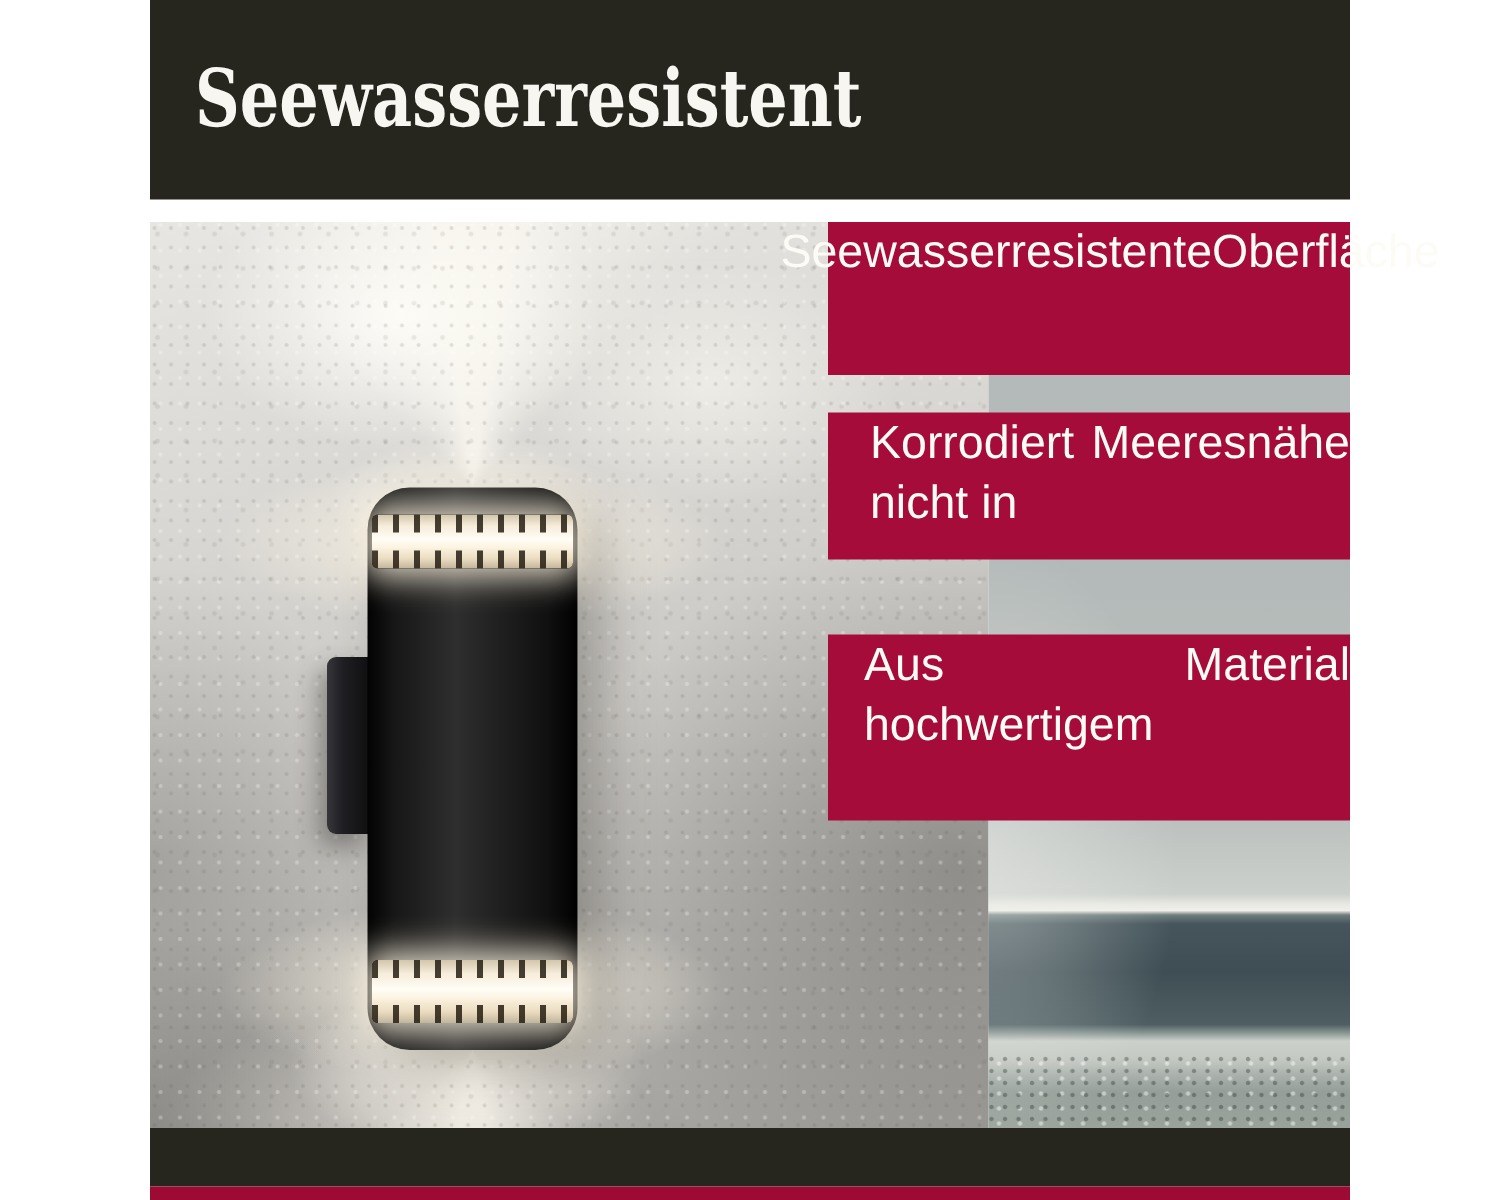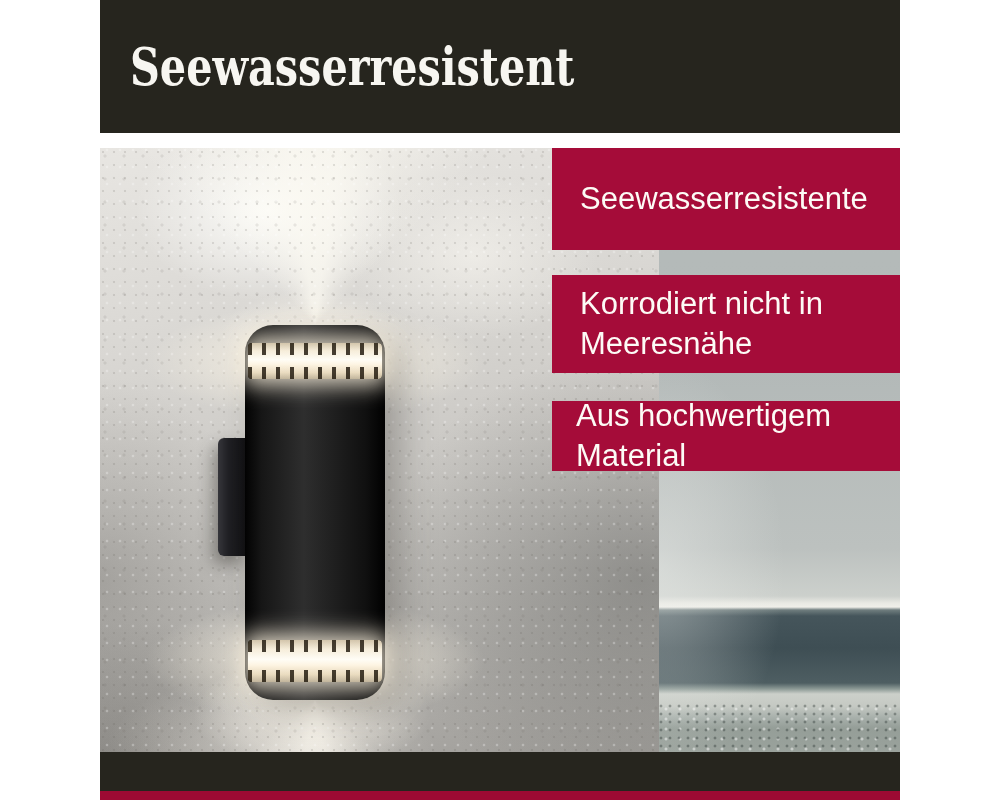--- a/index.html
+++ b/index.html
@@ -74,25 +74,25 @@
         #8d9a96 541px,#ccd0ca 546px,#c5c9c3 558px,
         #a7afaa 570px,#959e98 580px,#9aa29c 604px);}
   .sea-speckle{position:absolute;left:0;right:0;top:556px;height:48px;opacity:.85;
     background-image:
       radial-gradient(circle at 2px 2px, rgba(25,35,33,.40) 1px, transparent 1.8px),
       radial-gradient(circle at 7px 5px, rgba(255,255,255,.55) 1px, transparent 1.9px);
     background-size:9px 8px,14px 10px;}
 
   
   .feature{position:absolute;left:552px;width:348px;background:#a50c39;color:#fdfbf6;
-    font-size:31px;line-height:40px;display:flex;flex-direction:column;justify-content:center;
+    font-size:31px;line-height:40px;display:flex;flex-direction:row;justify-content:center;
     padding-left:28px;box-sizing:border-box;}
   .f1{top:148px;height:102px;}
   .f2{top:275px;height:98px;}
-  .f3{top:401px;height:70px;padding-left:24px;}
+  .f3{top:423px;height:124px;padding-left:24px;}
   .feature span{display:block;}
 
   
   .footer-dark{position:absolute;left:100px;top:752px;width:800px;height:39px;background:#26251e;}
   .footer-accent{position:absolute;left:100px;top:791px;width:800px;height:9px;background:#9d0a33;}
 
   .badge text{font-family:"Liberation Sans",sans-serif;}
 </style>
 </head>
 <body>
@@ -114,20 +114,21 @@
         <div class="ring ring-bottom"></div>
       </div>
     </div>
     <div class="sea">
       <div class="sea-speckle"></div>
     </div>
   </div>
 
   <div class="feature f1">
     <span>Seewasserresistente</span>
+    <span>Oberfläche</span>
   </div>
   <div class="feature f2">
     <span>Korrodiert nicht in</span>
     <span>Meeresnähe</span>
   </div>
   <div class="feature f3">
     <span>Aus hochwertigem</span>
     <span>Material</span>
   </div>
 

